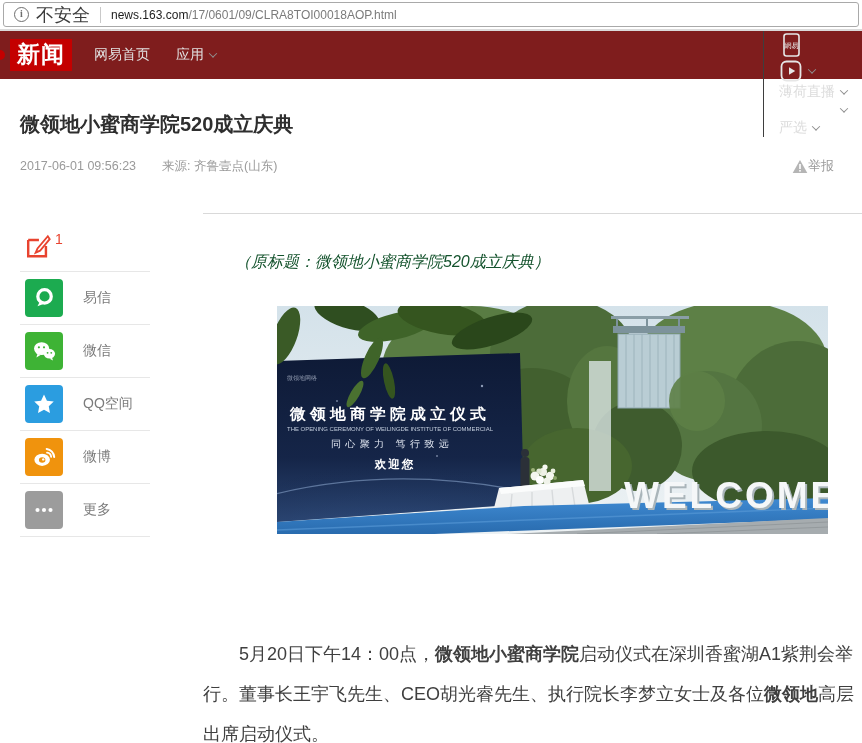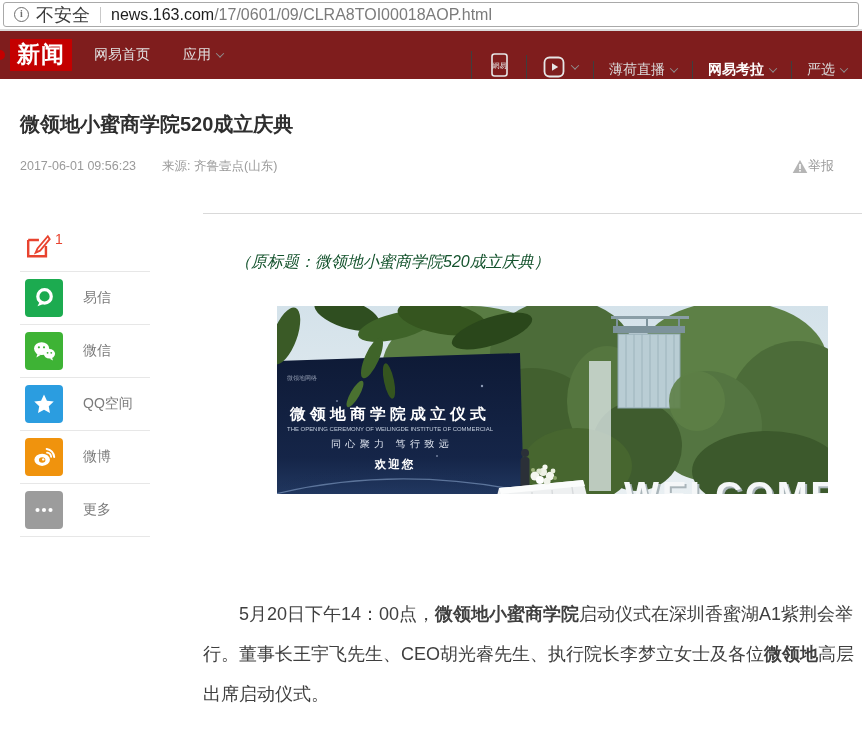--- a/index.html
+++ b/index.html
@@ -12,35 +12,35 @@
   
   .browser-bar { height:31px; background:#fff; border-bottom:2px solid #dadada;
     display:flex; align-items:center; padding:0 3px; }
   .address-box { flex:1; height:25px; border:1px solid #a9a9a9; border-radius:3px;
     display:flex; align-items:center; padding:0 10px; background:#fff; }
   .info-icon { width:15px; height:15px; border:1.5px solid #6e6e6e; border-radius:50%;
     color:#6e6e6e; font-size:10px; line-height:12px; text-align:center; font-weight:bold;
     flex:0 0 auto; font-family:"Liberation Serif",serif; }
   .security-text { font-size:18px; color:#3c3c3c; margin:0 10px 0 7px; }
   .addr-divider { width:1px; height:16px; background:#c9c9c9; margin-right:10px; }
-  .url { font-size:16px; color:#7b7b7b; white-space:nowrap; }
+  .url { font-size:12px; color:#7b7b7b; white-space:nowrap; }
   .url .domain { color:#1d1d1d; }
 
   
   .navbar { height:48px; background:#7f1d1d; display:flex; align-items:center; position:relative; }
   .red-dot { position:absolute; left:-5px; top:19px; width:10px; height:10px;
     border-radius:50%; background:#c40000; }
   .logo { margin-left:10px; width:62px; height:32px; background:#c40000; color:#fff;
     font-weight:bold; font-size:23px; line-height:31px; text-align:center; letter-spacing:1px;
     font-family:"Liberation Serif","DejaVu Serif",serif; cursor:pointer; }
-  .nav-left { display:flex; align-items:center; margin-left:22px; gap:33px; }
+  .nav-left { display:flex; align-items:center; margin-left:22px; gap:26px; }
   .nav-link { color:#e2e2e2; font-size:14px; display:flex; align-items:center; cursor:pointer; }
   .chev { width:6px; height:6px; border-right:1.5px solid #8f8f8f; border-bottom:1.5px solid #8f8f8f;
     transform:rotate(45deg) translate(-1px,-1px); margin-left:6px; display:inline-block; }
-  .nav-right { margin-left:auto; display:flex; height:48px; align-items:flex-end; }
+  .nav-right { margin-left:auto; display:flex; height:48px; align-items:flex-start;flex-direction:column; }
   .nav-cell { display:flex; align-items:center; padding:0 15px; border-left:1px solid #3e3e3e;
     color:#dcdcdc; font-size:14px; cursor:pointer; white-space:nowrap; }
   .nav-cell.bold { font-weight:bold; color:#fff; }
   .nav-cell svg { display:block; }
 
   
   .page-head { padding:0 20px; }
   .article-title { font-size:20px; font-weight:bold; color:#2e2e2e; margin:22px 0 0 0; line-height:46px; }
   .meta-row { display:flex; align-items:center; margin-top:10px; font-size:12.5px; color:#9a9a9a; }
   .meta-date { margin-right:26px; }
@@ -55,21 +55,21 @@
   .share-sep { height:1px; background:#e7e7e7; }
   .share-item { display:flex; align-items:center; height:53px; border-bottom:1px solid #e7e7e7; cursor:pointer; }
   .share-icon { width:38px; height:38px; border-radius:4px; margin-left:5px;
     display:flex; align-items:center; justify-content:center; }
   .share-icon svg { display:block; }
   .share-label { margin-left:20px; font-size:14px; color:#7b7b7b; }
 
   
   .article-body { position:absolute; left:203px; top:213px; width:659px; }
   .original-title { margin:38px 0 0 0; font-size:16px; color:#14532d; text-indent:2em; line-height:22px;font-style:italic; }
-  .article-photo { margin:33px 0 0 74px; width:551px; height:188px; overflow:hidden; }
+  .article-photo { margin:33px 0 0 74px; width:551px; height:228px; overflow:hidden; }
   .article-photo svg { display:block; }
   .article-paragraph { margin:100px 0 0 0; font-size:18px; color:#3f3f3f; line-height:40px;
     text-indent:2em; }
   .kw { font-weight:bold; }
 </style>
 </head>
 <body>
 
 <div class="browser-bar">
   <div class="address-box">

